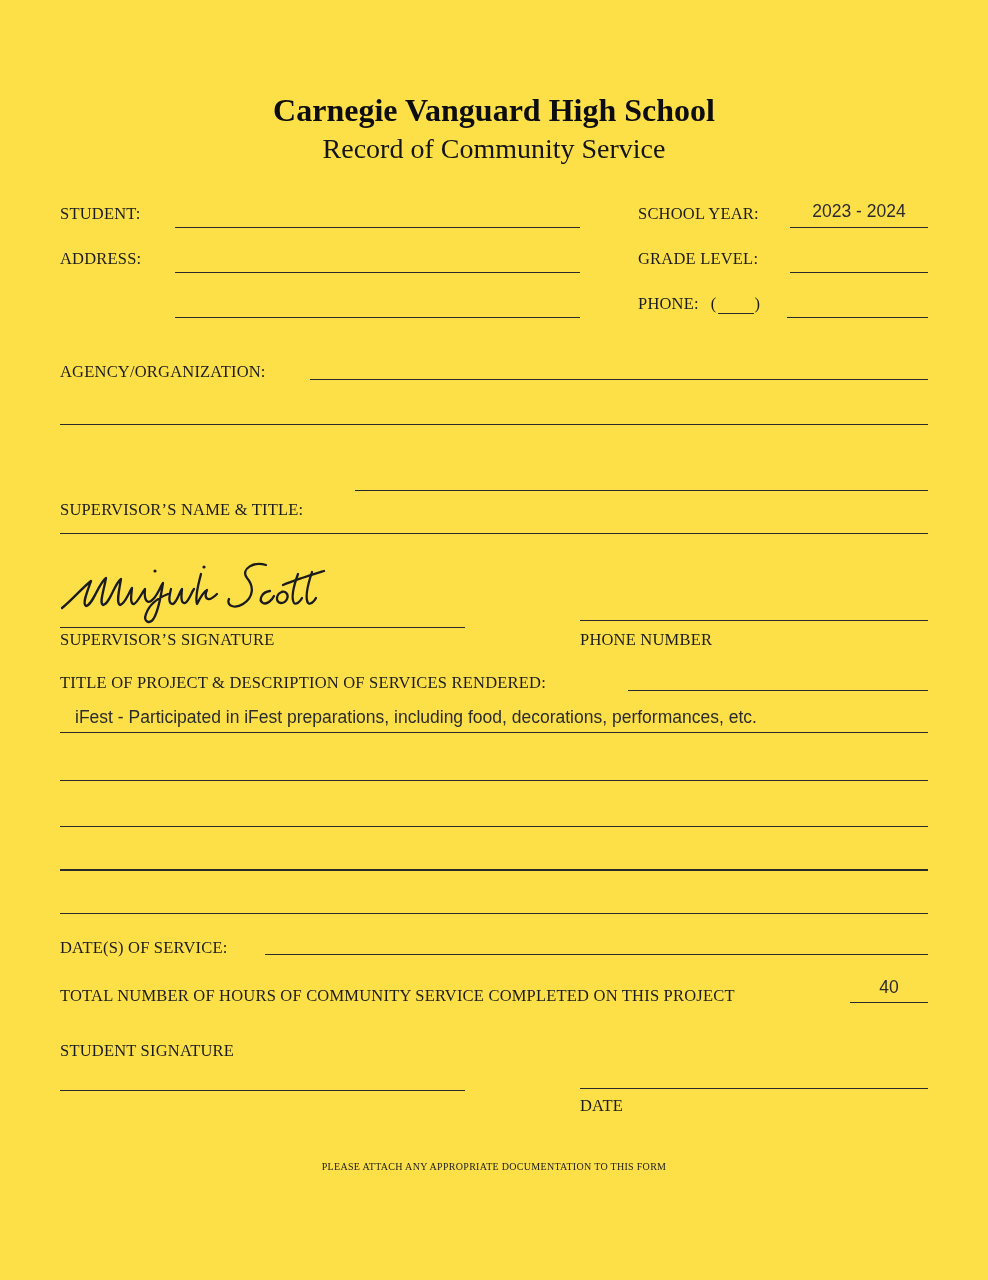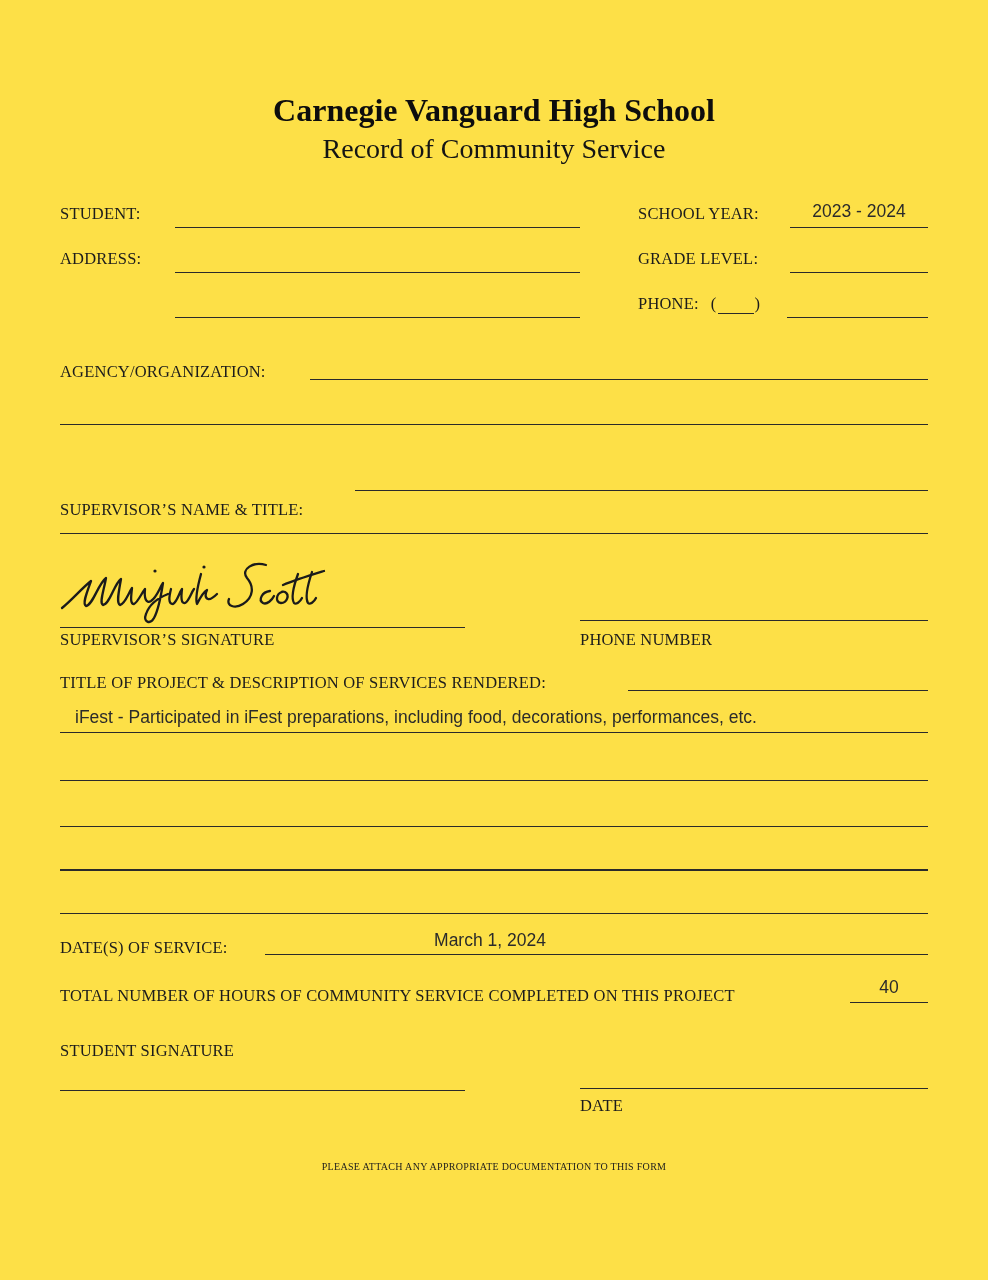--- a/index.html
+++ b/index.html
@@ -159,21 +159,20 @@
   <div class="lbl" id="project-label">TITLE OF PROJECT &amp; DESCRIPTION OF SERVICES RENDERED:</div>
   <div class="line" id="project-line-short"></div>
   <div class="val" id="project-value">iFest - Participated in iFest preparations, including food, decorations, performances, etc.</div>
   <div class="line" id="project-full-line"></div>
   <div class="line" id="blank-line-1"></div>
   <div class="line" id="blank-line-2"></div>
   <div class="line" id="blank-line-3"></div>
   <div class="line" id="blank-line-4"></div>
 
   <div class="lbl" id="dates-label">DATE(S) OF SERVICE:</div>
-  <div class="val" id="dates-value">March 1, 2024</div>
   <div class="line" id="dates-line"></div>
 
   <div class="lbl" id="total-label">TOTAL NUMBER OF HOURS OF COMMUNITY SERVICE COMPLETED ON THIS PROJECT</div>
   <div class="val" id="total-value">40</div>
   <div class="line" id="total-line"></div>
 
   <div class="line" id="student-sig-line"></div>
   <div class="lbl" id="student-sig-label">STUDENT SIGNATURE</div>
   <div class="line" id="date-line"></div>
   <div class="lbl" id="date-label">DATE</div>

